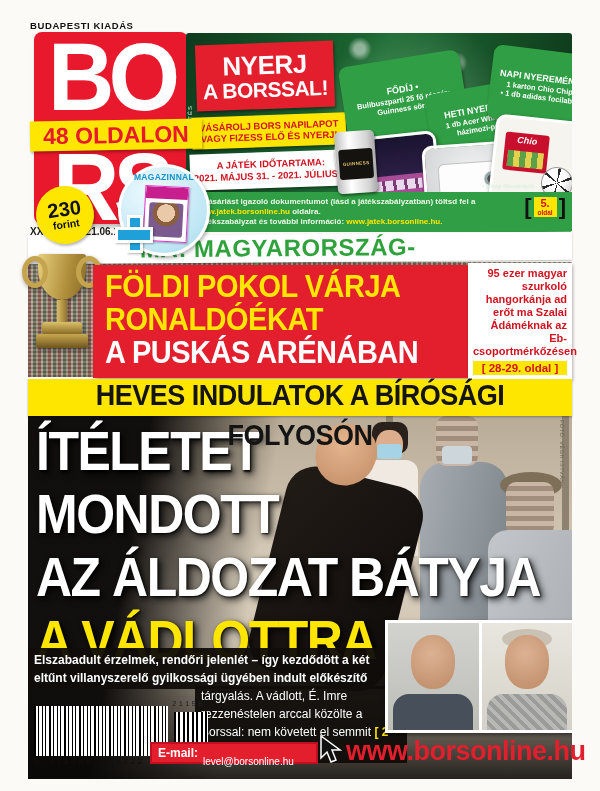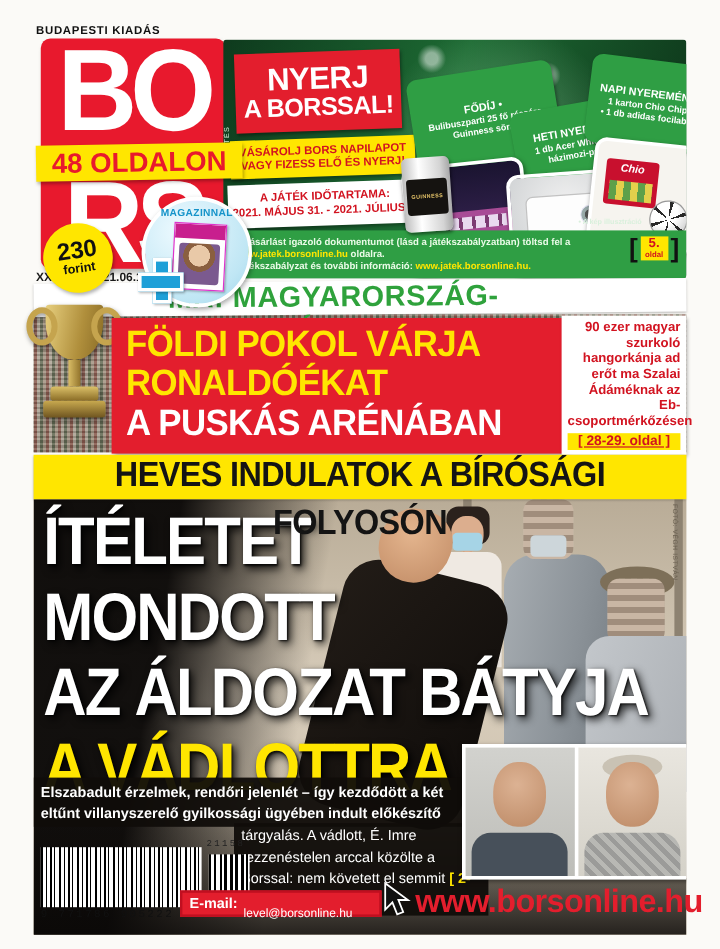--- a/index.html
+++ b/index.html
@@ -129,21 +129,21 @@
   .trophy .base{position:absolute;left:18px;top:72px;width:40px;height:12px;background:linear-gradient(#dcc169,#8a6c26);border-radius:3px;}
   .trophy .base2{position:absolute;left:12px;top:84px;width:52px;height:14px;background:linear-gradient(#c8a94f,#6f5520);border-radius:3px;}
   .sporthead{left:93px;top:265px;width:380px;background:#e31e2d;padding:6px 10px 8px 12px;box-sizing:border-box;
       box-shadow:2px 2px 4px rgba(0,0,0,.35);z-index:6;}
   .sporthead .y{color:#ffe600;font-size:29px;line-height:33px;font-weight:900;letter-spacing:-.5px;transform:scaleY(1.05);transform-origin:left;}
   .sporthead .w{color:#fff;font-size:29px;line-height:33px;font-weight:900;letter-spacing:-.5px;transform:scaleY(1.05);transform-origin:left;}
   .sportside{left:468px;top:263px;width:104px;background:#fff;padding:4px 5px;box-sizing:border-box;z-index:6;
       box-shadow:1px 2px 3px rgba(0,0,0,.3);}
   .sportside .tx{color:#d21320;font-size:11px;line-height:13px;font-weight:900;text-align:right;}
   .sportside .pr{margin-top:3px;background:#ffe600;color:#d21320;font-size:11.5px;font-weight:900;
-      text-align:center;padding:1px 0;text-decoration:underline;}
+      text-align:center;padding:1px 0;}
 
   
   .kickband{left:28px;top:379px;width:544px;height:37px;background:#ffe600;z-index:7;
       box-shadow:0 1px 2px rgba(0,0,0,.3);}
   .kickband div{font-size:27px;line-height:37px;font-weight:900;color:#141414;text-align:center;
       letter-spacing:-.5px;transform:scaleY(1.08);}
   .photo{left:28px;top:416px;width:544px;height:363px;overflow:hidden;
       background:linear-gradient(#b9ac97,#d8cdbb 45%,#c4b7a2);}
   .ph-shadeL{position:absolute;left:0;top:0;width:300px;height:100%;
       background:linear-gradient(100deg,rgba(10,8,7,.96) 0 34%,rgba(10,8,7,0) 70%);}
@@ -338,21 +338,21 @@
     <div class="base2"></div>
   </div>
 
   <div class="abs sporthead">
     <div class="y">FÖLDI POKOL VÁRJA</div>
     <div class="y">RONALDÓÉKAT</div>
     <div class="w">A PUSKÁS ARÉNÁBAN</div>
   </div>
 
   <div class="abs sportside">
-    <div class="tx">90 ezer magyar szurkoló hangorkánja ad erőt ma Szalai Ádáméknak az Eb-csoportmérkőzésen</div>
+    <div class="tx">95 ezer magyar szurkoló hangorkánja ad erőt ma Szalai Ádáméknak az Eb-csoportmérkőzésen</div>
     <div class="pr">[ 28-29. oldal ]</div>
   </div>
 
   <div class="abs kickband">
     <div>HEVES INDULATOK A BÍRÓSÁGI FOLYOSÓN</div>
   </div>
 
   <div class="abs photo">
     <div class="doorfrm" style="left:358px;top:0;width:7px;height:210px;"></div>
     <div class="doorfrm" style="left:534px;top:0;width:7px;height:150px;"></div>

